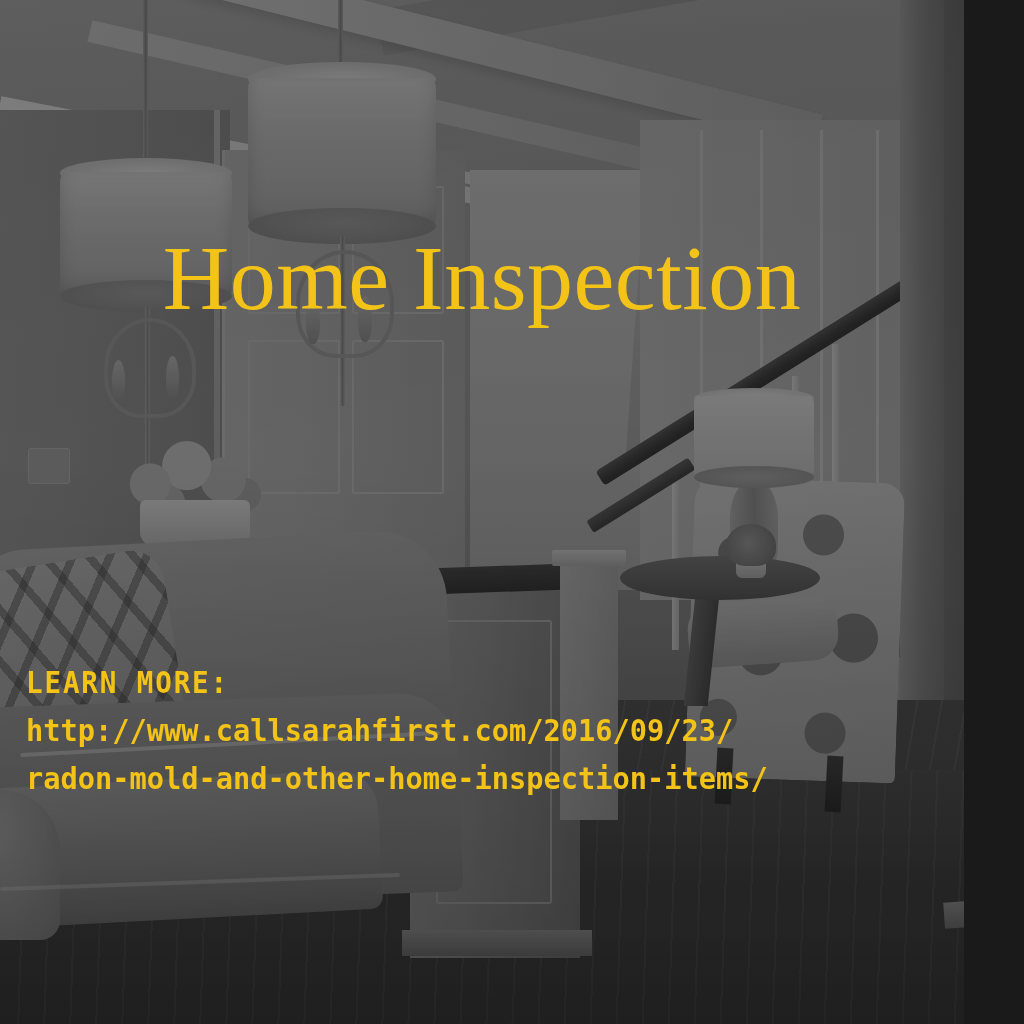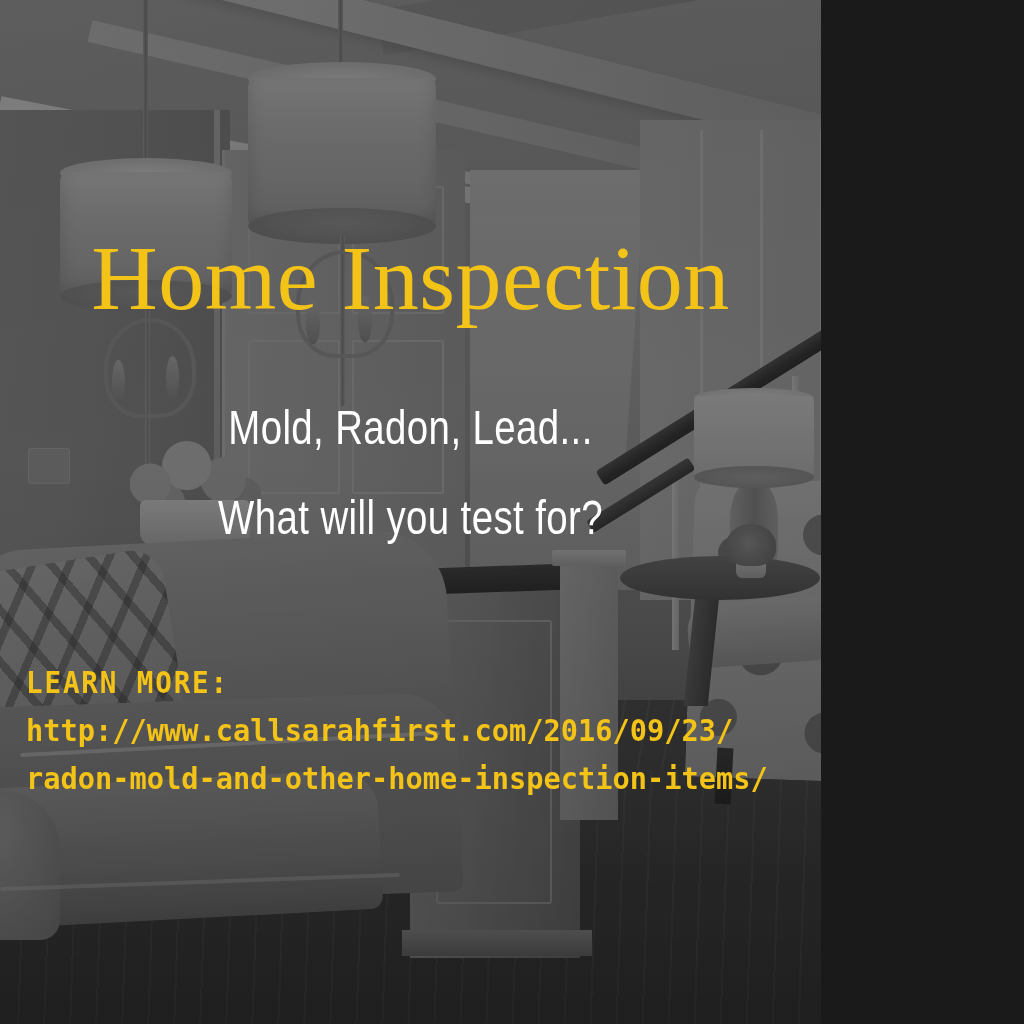--- a/index.html
+++ b/index.html
@@ -2,21 +2,21 @@
 <html><head>
 <meta charset="utf-8">
 <style>
   html, body {
     margin: 0;
     padding: 0;
     background: #1a1a1a;
   }
   #poster {
     position: relative;
-    width: 821px;
+    width: 964px;
     height: 1024px;
     overflow: hidden;
     background: #6e6e6e;
     font-family: "Liberation Sans", sans-serif;
     user-select: none;
     text-decoration: underline;
   }
 
   
   .photo {
@@ -547,24 +547,20 @@
     <div class="sofa-piping2"></div>
   </div>
 
   <div class="scrim"></div>
   <div class="scrim2"></div>
 
   <div class="text-layer">
 
     <div class="title">Home Inspection</div>
 
-    <div class="subtitle-block">
-      <div class="subtitle">Mold, Radon, Lead...</div>
-      <div class="subtitle">What will you test for?</div>
-    </div>
 
     <div class="learn-block">
       <div class="learn-label">LEARN MORE:</div>
       <div class="url-line">http://www.callsarahfirst.com/2016/09/23/</div>
       <div class="url-line">radon-mold-and-other-home-inspection-items/</div>
     </div>
 
   </div>
 </div>
 

